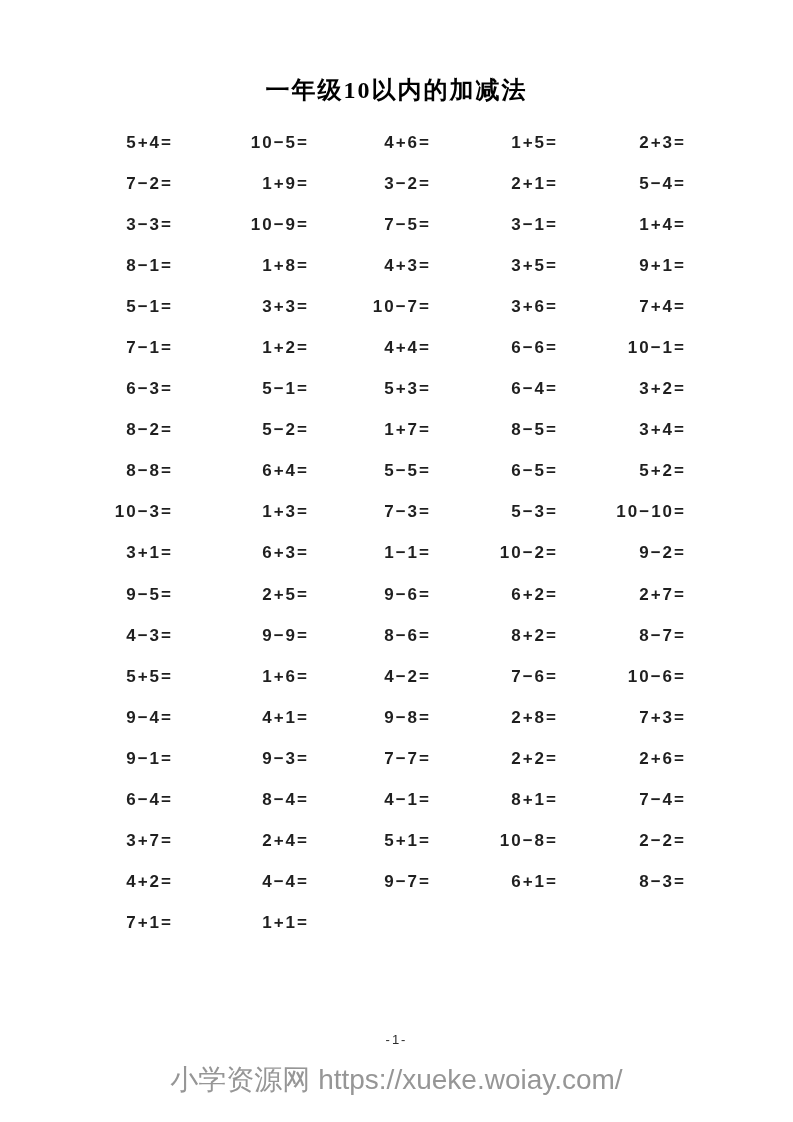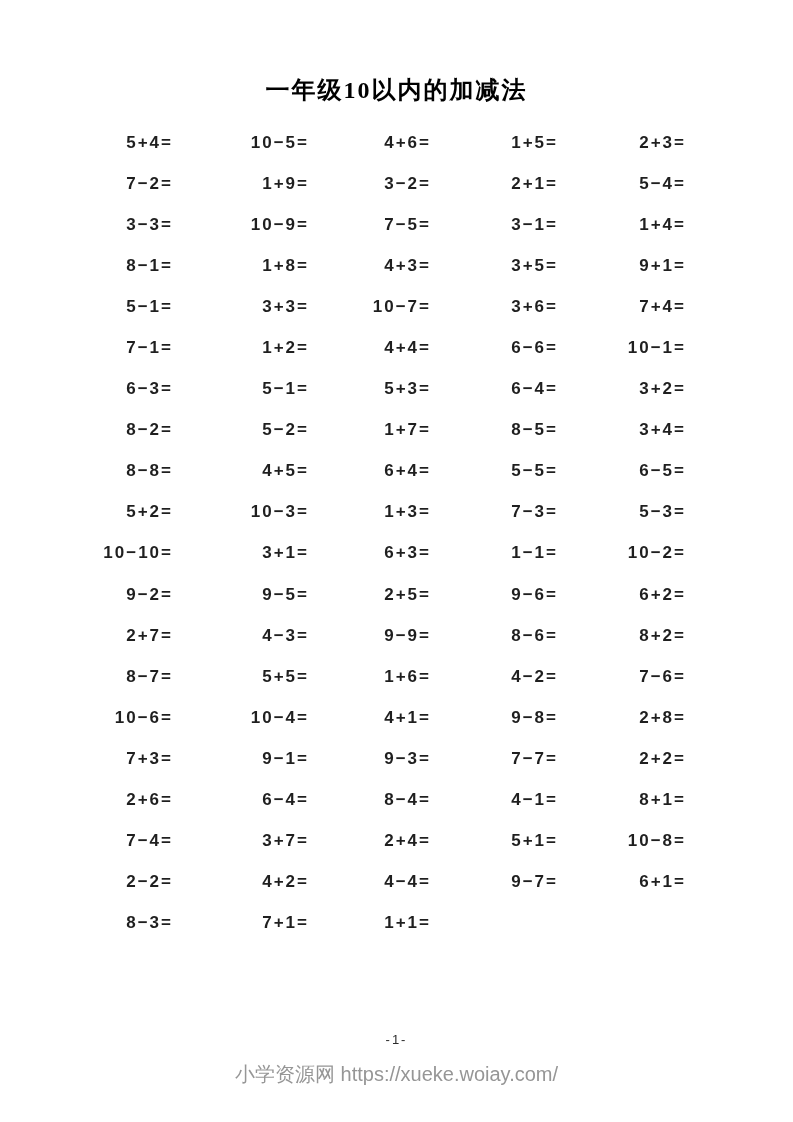--- a/index.html
+++ b/index.html
@@ -55,21 +55,21 @@
     font-size: 13px;
     letter-spacing: 2px;
     color: #2b2b2b;
   }
   .footer {
     position: absolute;
     top: 1061px;
     left: 0;
     width: 793px;
     text-align: center;
-    font-size: 20px;
+    font-size: 28px;
     color: #969696;
   }
 </style>
 </head>
 <body>
 
 <div class="page">
   <h1 class="title">一年级10以内的加减法</h1>
 
   <div class="grid" id="problem-grid">
@@ -107,21 +107,20 @@
       <div class="cell">5−1=</div>
       <div class="cell">5+3=</div>
       <div class="cell">6−4=</div>
       <div class="cell">3+2=</div>
       <div class="cell">8−2=</div>
       <div class="cell">5−2=</div>
       <div class="cell">1+7=</div>
       <div class="cell">8−5=</div>
       <div class="cell">3+4=</div>
       <div class="cell">8−8=</div>
-      <div class="cell">4+5=</div>
       <div class="cell">6+4=</div>
       <div class="cell">5−5=</div>
       <div class="cell">6−5=</div>
       <div class="cell">5+2=</div>
       <div class="cell">10−3=</div>
       <div class="cell">1+3=</div>
       <div class="cell">7−3=</div>
       <div class="cell">5−3=</div>
       <div class="cell">10−10=</div>
       <div class="cell">3+1=</div>
@@ -137,21 +136,21 @@
       <div class="cell">4−3=</div>
       <div class="cell">9−9=</div>
       <div class="cell">8−6=</div>
       <div class="cell">8+2=</div>
       <div class="cell">8−7=</div>
       <div class="cell">5+5=</div>
       <div class="cell">1+6=</div>
       <div class="cell">4−2=</div>
       <div class="cell">7−6=</div>
       <div class="cell">10−6=</div>
-      <div class="cell">10−4=</div>
+      <div class="cell">9−4=</div>
       <div class="cell">4+1=</div>
       <div class="cell">9−8=</div>
       <div class="cell">2+8=</div>
       <div class="cell">7+3=</div>
       <div class="cell">9−1=</div>
       <div class="cell">9−3=</div>
       <div class="cell">7−7=</div>
       <div class="cell">2+2=</div>
       <div class="cell">2+6=</div>
       <div class="cell">6−4=</div>

